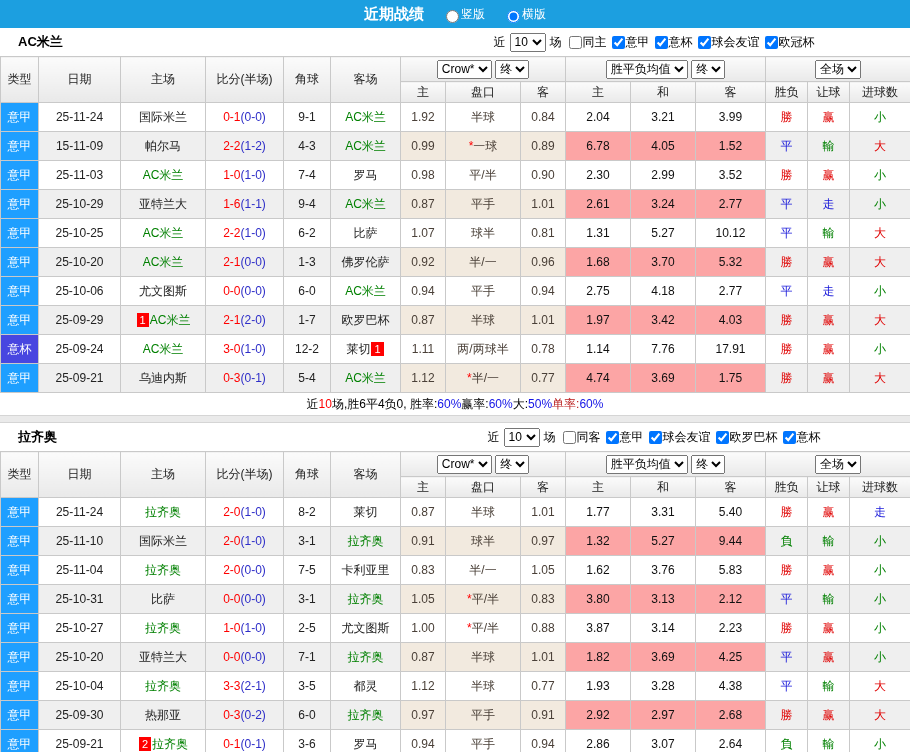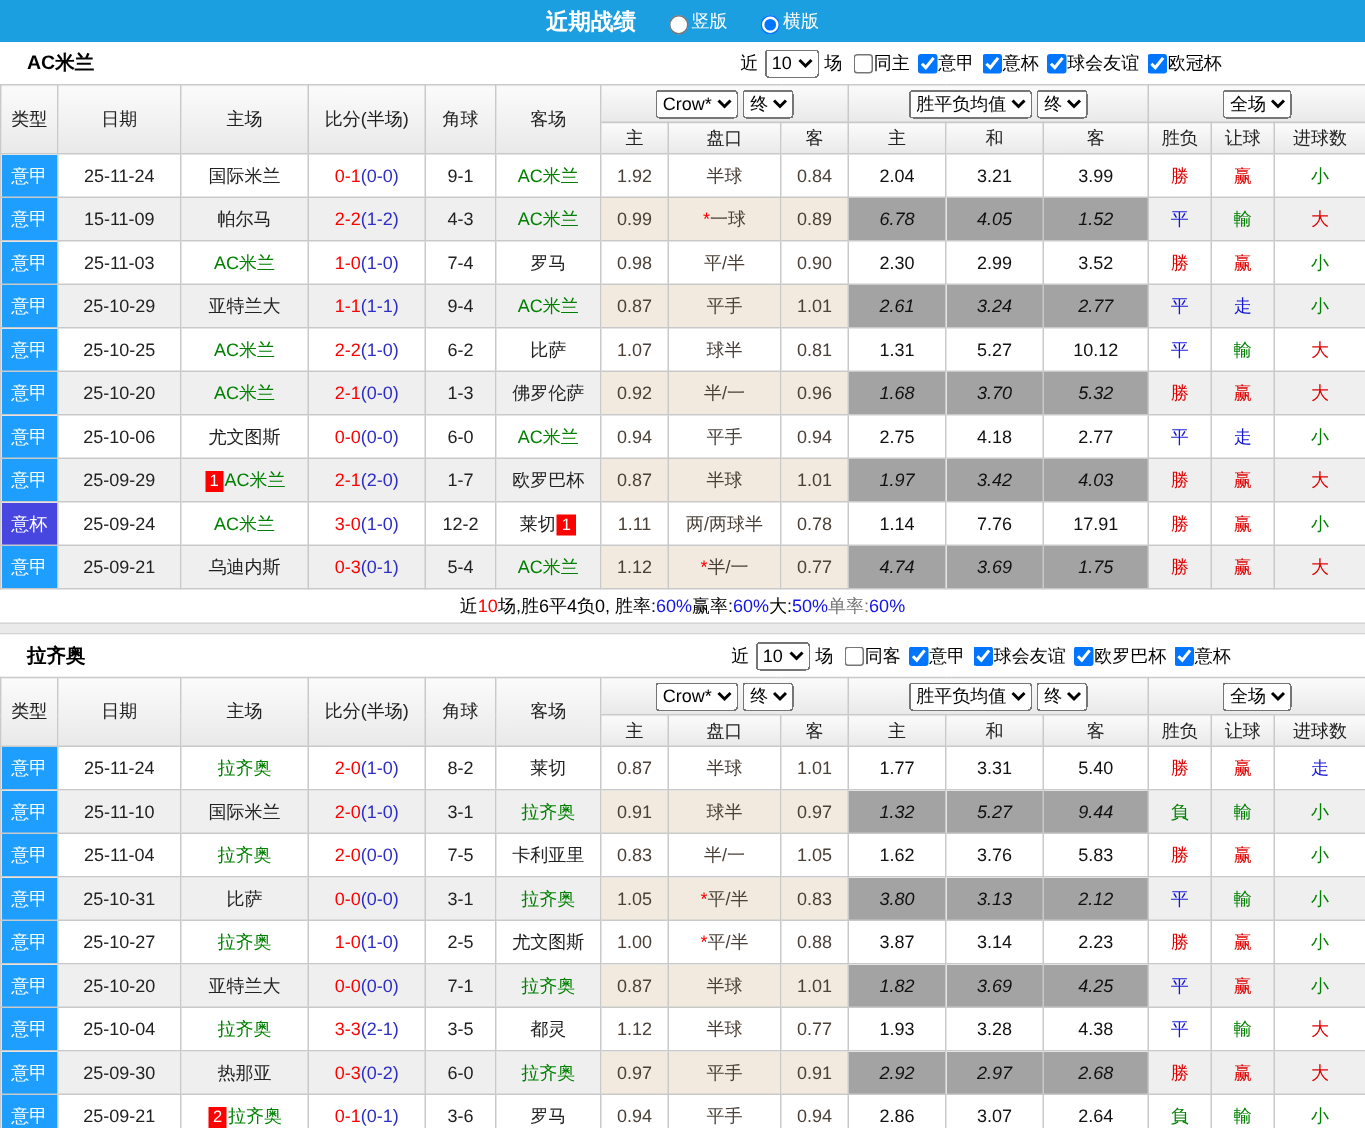--- a/index.html
+++ b/index.html
@@ -24,21 +24,21 @@
   thead tr.sel-row th { height:24px; }
   thead tr.lbl-row th { height:20px; }
   thead select { font-size:12px; height:19px; }
   tbody td { height:28px; font-size:12px; color:#222; }
 
   tr.odd td { background:#fff; }
   tr.even td { background:#efefef; }
   td.odds-col { background:#fcf4ea; color:#4a4038; }
   tr.even td.odds-col { background:#f2eadf; }
   td.avg-col { background:#eaf4fb; color:#111; }
-  tr.even td.avg-col { background:#a3a3a3;font-style:italic; }
+  tr.even td.avg-col { background:#fca5a5; }
 
   td.type-cell.league { background:var(--league-type,#1e9fff); color:#fff; }
   td.type-cell.cup { background:var(--cup-type,#4846e0); color:#fff; }
 
   .self { color:var(--team-self,#008000); }
   .ft { color:var(--score-ft,#ff0000); }
   .ht { color:var(--score-ht,#2d2dc8); }
   .badge { display:inline-block; background:var(--badge,#ff0000); color:#fff; font-size:11px; line-height:14px; padding:0 3px; margin:0 1px; }
   .star { color:#ff0000; }
   td.res { font-weight:normal; }
@@ -191,21 +191,21 @@
           <td class="avg-col">2.99</td>
           <td class="avg-col">3.52</td>
           <td class="res" style="color: rgb(224, 0, 0);">勝</td>
           <td class="res" style="color: rgb(224, 0, 0);">赢</td>
           <td class="res" style="color: rgb(0, 128, 0);">小</td>
         </tr>
         <tr class="even">
           <td class="type-cell league">意甲</td>
           <td>25-10-29</td>
           <td><span>亚特兰大</span></td>
-          <td><span class="ft">1-1</span><span class="ht">(1-1)</span></td>
+          <td><span class="ft">1-6</span><span class="ht">(1-1)</span></td>
           <td>9-4</td>
           <td><span class="self">AC米兰</span></td>
           <td class="odds-col">0.87</td>
           <td class="odds-col">平手</td>
           <td class="odds-col">1.01</td>
           <td class="avg-col">2.61</td>
           <td class="avg-col">3.24</td>
           <td class="avg-col">2.77</td>
           <td class="res" style="color: rgb(22, 22, 217);">平</td>
           <td class="res" style="color: rgb(22, 22, 217);">走</td>
@@ -317,21 +317,21 @@
   </table>
   <div class="summary">
       <span style="color: rgb(0, 0, 0);">近</span>
       <span style="color: rgb(255, 0, 0);">10</span>
       <span style="color: rgb(0, 0, 0);">场,胜6平4负0, 胜率:</span>
       <span style="color: rgb(20, 20, 230);">60%</span>
       <span style="color: rgb(0, 0, 0); text-align: center;"> 赢率:</span>
       <span style="color: rgb(20, 20, 230);">60%</span>
       <span style="color: rgb(0, 0, 0);"> 大:</span>
       <span style="color: rgb(20, 20, 230);">50%</span>
-      <span style="color: #737373;"> 单率:</span>
+      <span style="color: #b91c1c;"> 单率:</span>
       <span style="color: rgb(20, 20, 230);">60%</span>
     </div>
 </div>
 
 <div class="section-gap"></div>
 
 <div class="section">
   <div class="section-header">
     <span class="team-name">拉齐奥</span>
     <div class="filters">

